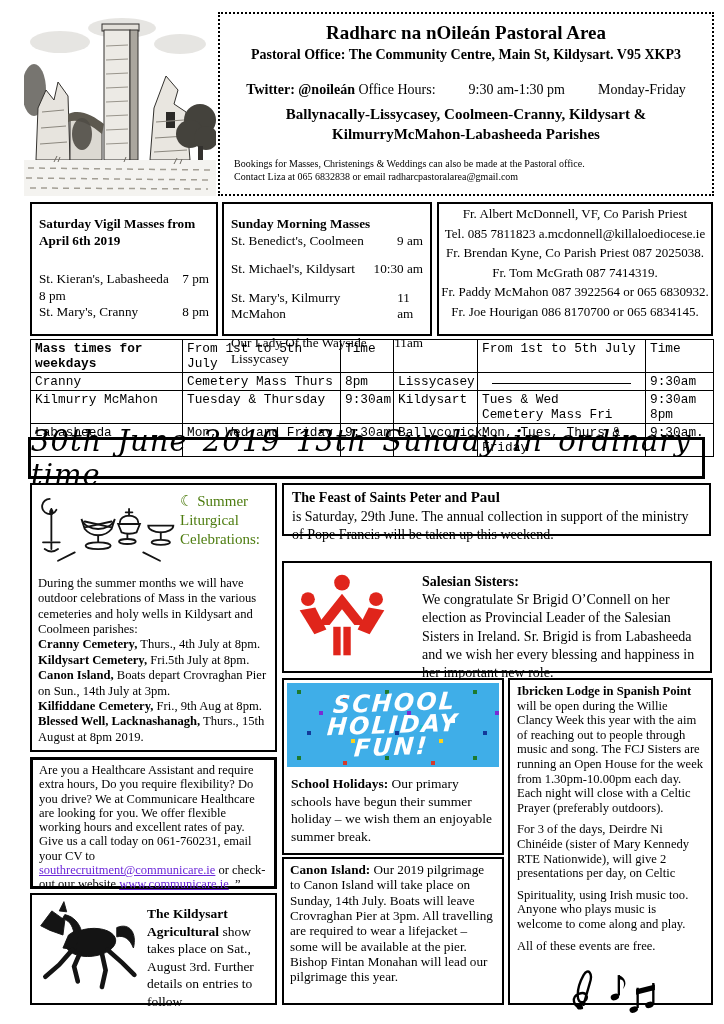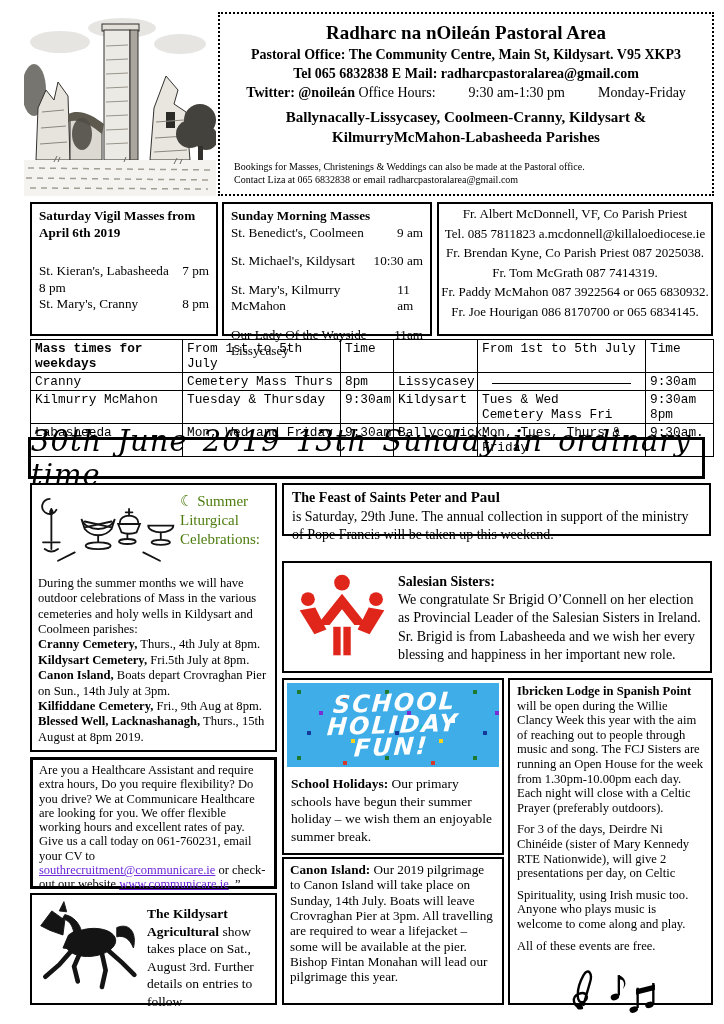--- a/index.html
+++ b/index.html
@@ -7,26 +7,26 @@
         font-family:"Liberation Serif",serif;color:#000;}
   .abs{position:absolute;box-sizing:border-box;}
   .box{border:2px solid #000;}
   .thick{border-width:3px;}
   .dotted{border:2px dotted #000;}
   .ctr{text-align:center;}
   b{font-weight:bold;}
   
   .h-title{font-size:19px;font-weight:bold;margin-top:4px;}
   .h-line{font-size:14px;font-weight:bold;margin-top:3px;}
-  .h-tw{font-size:14px;margin-top:3px;}
+  .h-tw{font-size:14px;margin-top:19px;}
   .h-tw .gap{display:inline-block;width:26px;}
   .h-par{font-size:15px;font-weight:bold;margin-top:6px;line-height:1.35;}
   .h-book{font-size:10px;text-align:left;margin:12px 4px 0 6px;line-height:1.3;}
   
-  .massbox{padding:4px 7px;font-size:13.2px;line-height:1.25;}
+  .massbox{padding:12px 7px;font-size:13.2px;line-height:1.25;}
   .mb-title{font-weight:bold;}
   .mrow{display:flex;justify-content:space-between;}
   .priests{font-size:13px;line-height:1.5;}
   
   table.wk{border-collapse:collapse;width:100%;table-layout:fixed;font-size:12.8px;font-family:Liberation Mono, monospace;}
   table.wk th,table.wk td{border:1.6px solid #000;padding:1px 4px;text-align:left;
        vertical-align:top;font-weight:normal;}
   table.wk th.bold{font-weight:bold;}
   .dashline{border-top:1.6px solid #000;width:88%;margin:9px auto 0 auto;}
   
@@ -37,21 +37,21 @@
   .summer{padding:3px 6px;font-size:12.6px;line-height:1.22;}
   .sum-top{display:flex;align-items:flex-start;}
   .sum-title{font-weight:normal;font-size:15px;color:#4d7c0f;line-height:1.25;margin-top:4px;}
   .sum-body{margin-top:6px;}
   .health{padding:3px 6px;font-size:12.5px;line-height:1.14;}
   a.lnk{color:#6d28d9;text-decoration:underline;}
   .agri{padding:4px 5px;display:flex;align-items:flex-start;font-size:13.5px;line-height:1.3;}
   
   .feast{padding:3px 8px;font-size:14px;line-height:1.32;border-width:2.5px;}
   .feast .big{font-size:15px;}
-  .sales{padding:4px 6px;display:flex;align-items:flex-start;border-width:2.5px;}
+  .sales{padding:4px 6px;display:flex;align-items:flex-start;border-width:2.5px;gap:24px;}
   .sales-txt{font-size:14px;line-height:1.3;margin-left:10px;margin-top:6px;}
   .school{padding:3px;border-width:2.5px;}
   .confetti{width:100%;height:84px;display:flex;align-items:center;justify-content:center;
      background-color:#3faee8;
      background-image:
        radial-gradient(2.5px 2.5px at 12px 9px,  #1d7a2e 98%, transparent),
        radial-gradient(2.5px 2.5px at 34px 30px, #7a2bd4 98%, transparent),
        radial-gradient(2.5px 2.5px at 58px 14px, #d43a2b 98%, transparent),
        radial-gradient(2.5px 2.5px at 78px 38px, #ffffff 98%, transparent),
        radial-gradient(2.5px 2.5px at 22px 50px, #123a9a 98%, transparent),
@@ -120,21 +120,20 @@
       </g>
       <g stroke="#6e6a62" stroke-width="1">
         <path d="M30,150 l3,-6 M34,150 l2,-5 M150,152 l3,-6 M156,152 l2,-5 M100,150 l2,-5"></path>
       </g>
     </svg>
   </div>
 
   <div class="abs dotted ctr" style="left:218px;top:12px;width:496px;height:184px;padding:4px 8px;">
     <div class="h-title">Radharc na nOileán Pastoral Area</div>
     <div class="h-line">Pastoral Office: The Community Centre, Main St, Kildysart. V95 XKP3</div>
-    <div class="h-line">Tel 065 6832838  E Mail: radharcpastoralarea@gmail.com</div>
     <div class="h-tw">
       <b>Twitter: @noileán</b>
       <span>Office Hours:</span>
       <span class="gap"></span>
       <span>9:30 am-1:30 pm</span>
       <span class="gap"></span>
       <span>Monday-Friday</span>
     </div>
     <div class="h-par">
       <div>Ballynacally-Lissycasey, Coolmeen-Cranny, Kildysart &amp;</div>

